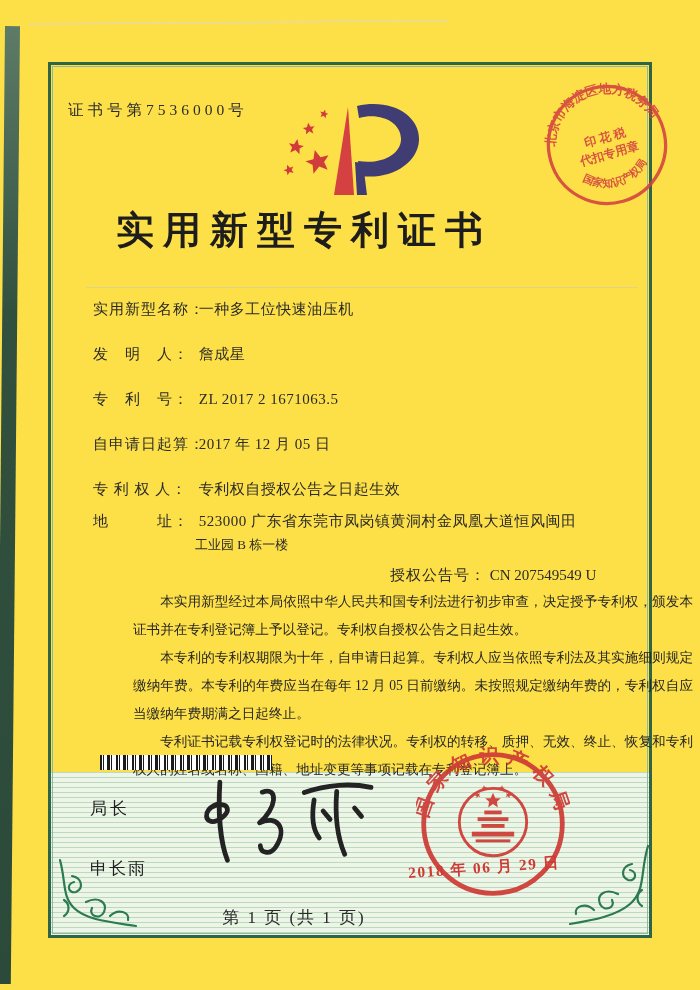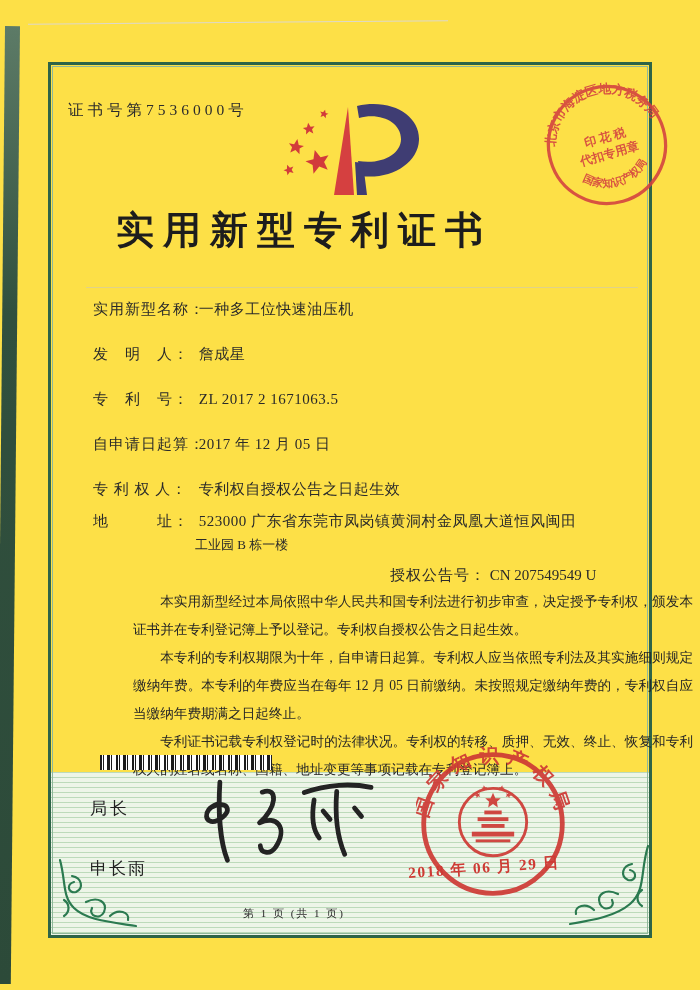--- a/index.html
+++ b/index.html
@@ -75,21 +75,21 @@
   .seal{position:absolute;left:416px;top:747px;width:154px;height:154px;z-index:5;opacity:.92;}
   .seal-date{
     position:absolute;left:408px;top:855px;width:230px;z-index:6;
     color:#ce3a34;font-size:15.5px;font-weight:bold;letter-spacing:1.5px;
     transform:rotate(-4deg);white-space:nowrap;
   }
   .logo{position:absolute;left:262px;top:100px;width:170px;height:105px;z-index:4;}
   .flourish{position:absolute;z-index:4;}
   .footer{
     position:absolute;left:48px;top:906px;width:492px;text-align:center;
-    font-size:11px;color:#2a2a2a;letter-spacing:2px;z-index:4;
+    font-size:17px;color:#2a2a2a;letter-spacing:2px;z-index:4;
   }
 </style>
 </head>
 <body>
 
 <div class="page">
 
   <div class="spine"></div>
   <div class="paper-edge"></div>
 

